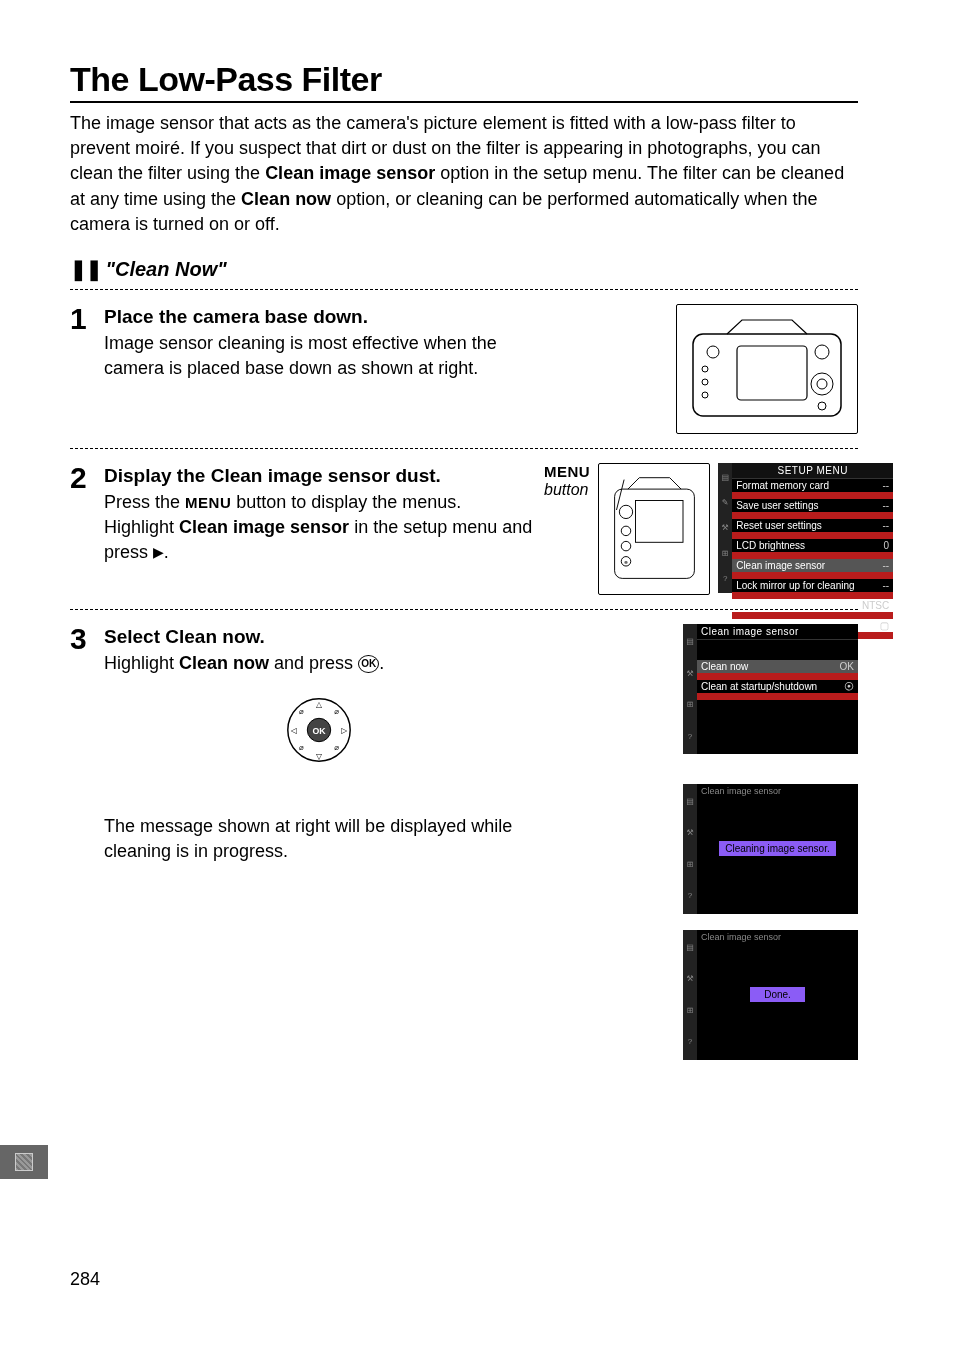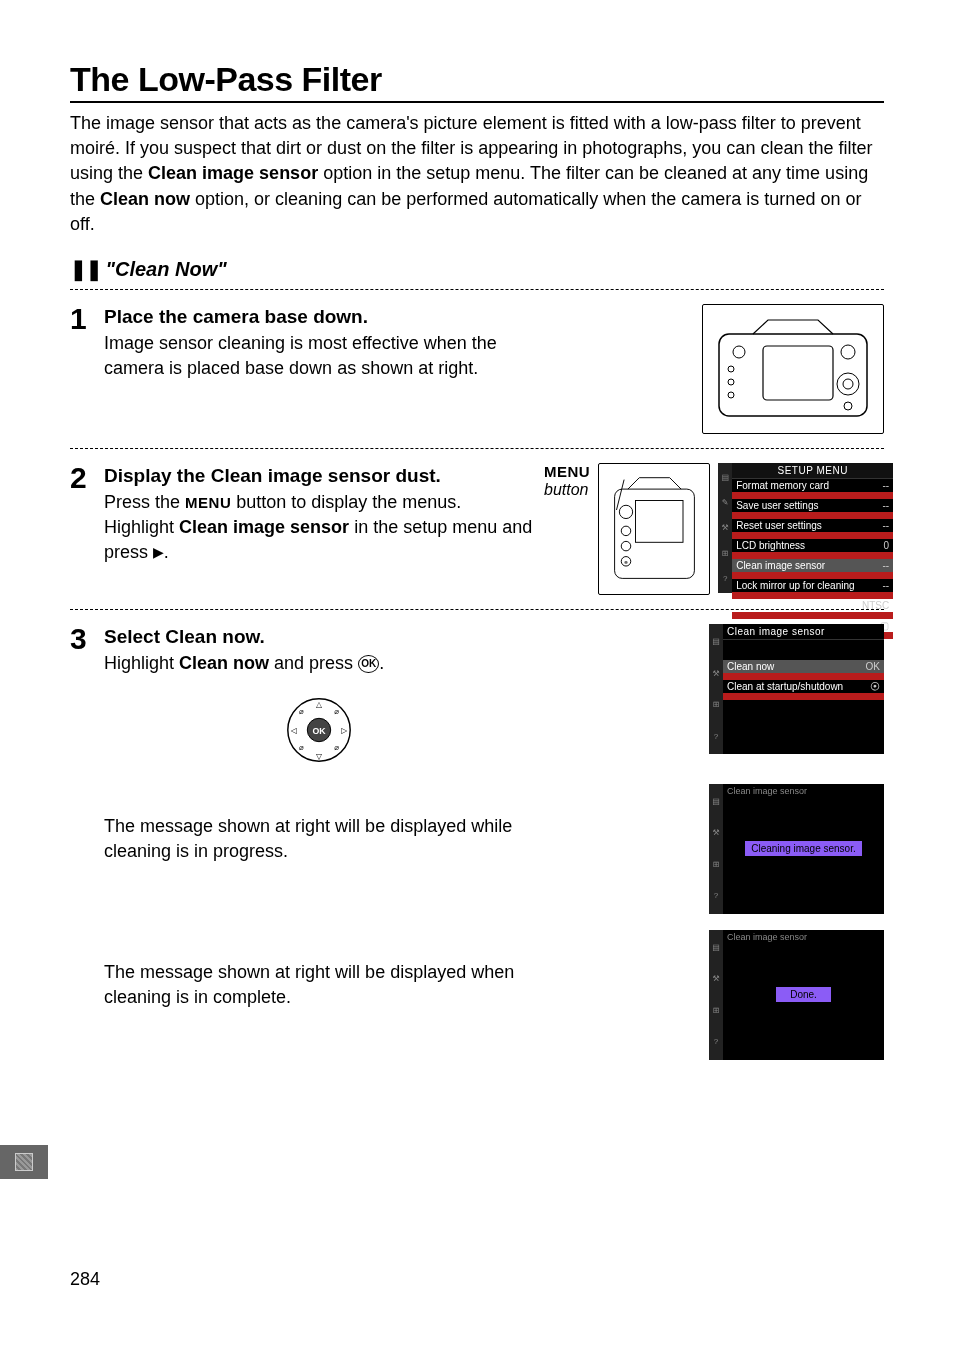--- a/index.html
+++ b/index.html
@@ -6,21 +6,21 @@
     margin: 0;
     padding: 0;
     background: #fff;
     font-family: "Helvetica Neue", Arial, sans-serif;
     color: #000;
     width: 954px;
     height: 1350px;
     position: relative;
   }
   .page {
-    padding: 60px 70px 0 70px;
+    padding: 60px 96px 0 70px;
   }
   h1 {
     font-size: 34px;
     font-weight: 700;
     margin: 0 0 4px 0;
     border-bottom: 2px solid #000;
     padding-bottom: 2px;
     letter-spacing: -0.5px;
   }
   .intro {
@@ -342,21 +342,20 @@
               <span>?</span>
           </div>
           <div class="body">
             <div class="topbar">Clean image sensor</div>
             <div class="msgbox">Cleaning image sensor.</div>
           </div>
         </div>
       </div>
     </div>
     <div class="step3-row" style="margin-top:16px;">
-      <div class="follow">The message shown at right will be displayed when cleaning is in complete.</div>
       <div class="figs">
         <div class="lcd-big" style="height:130px">
           <div class="lcd-side">
             <span>▤</span>
               <span>⚒</span>
               <span>⊞</span>
               <span>?</span>
           </div>
           <div class="body">
             <div class="topbar">Clean image sensor</div>

